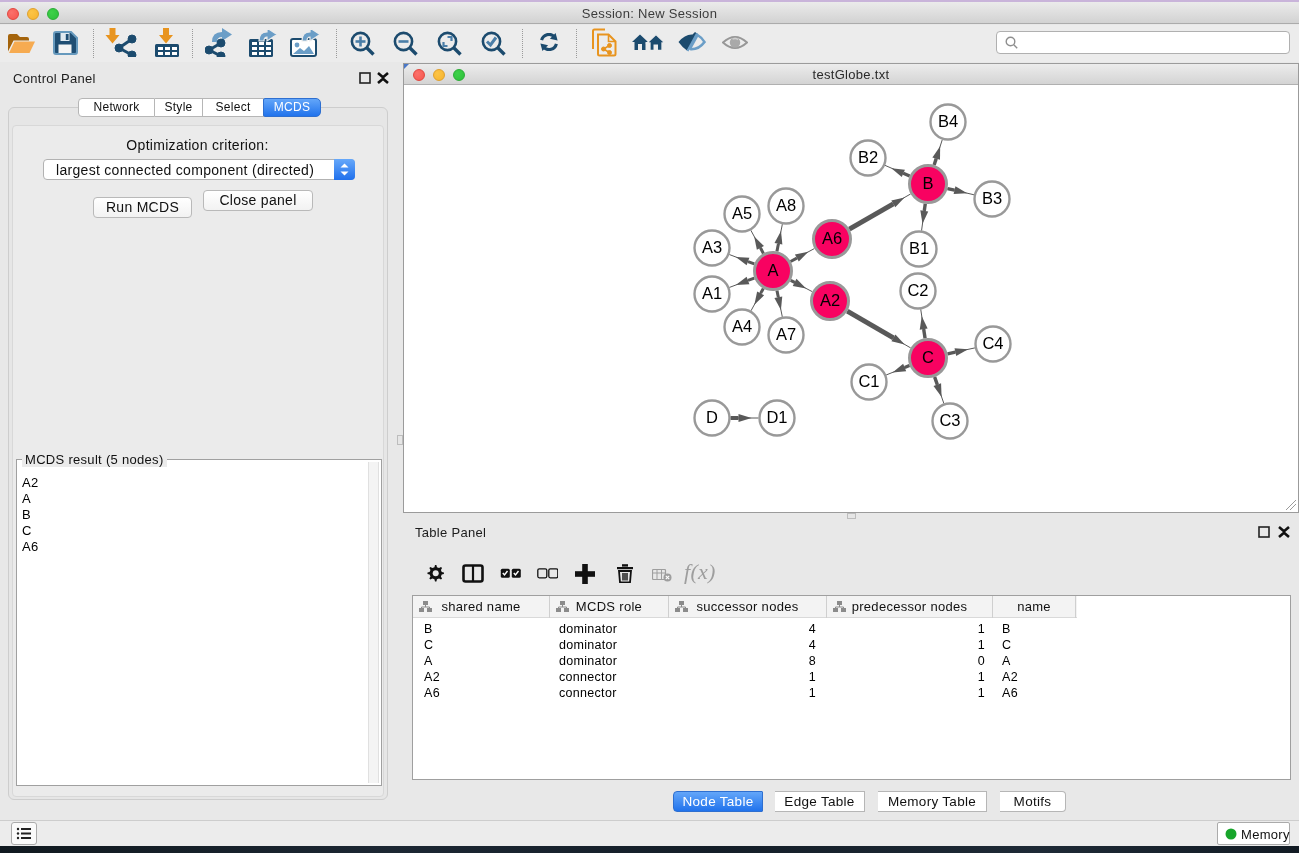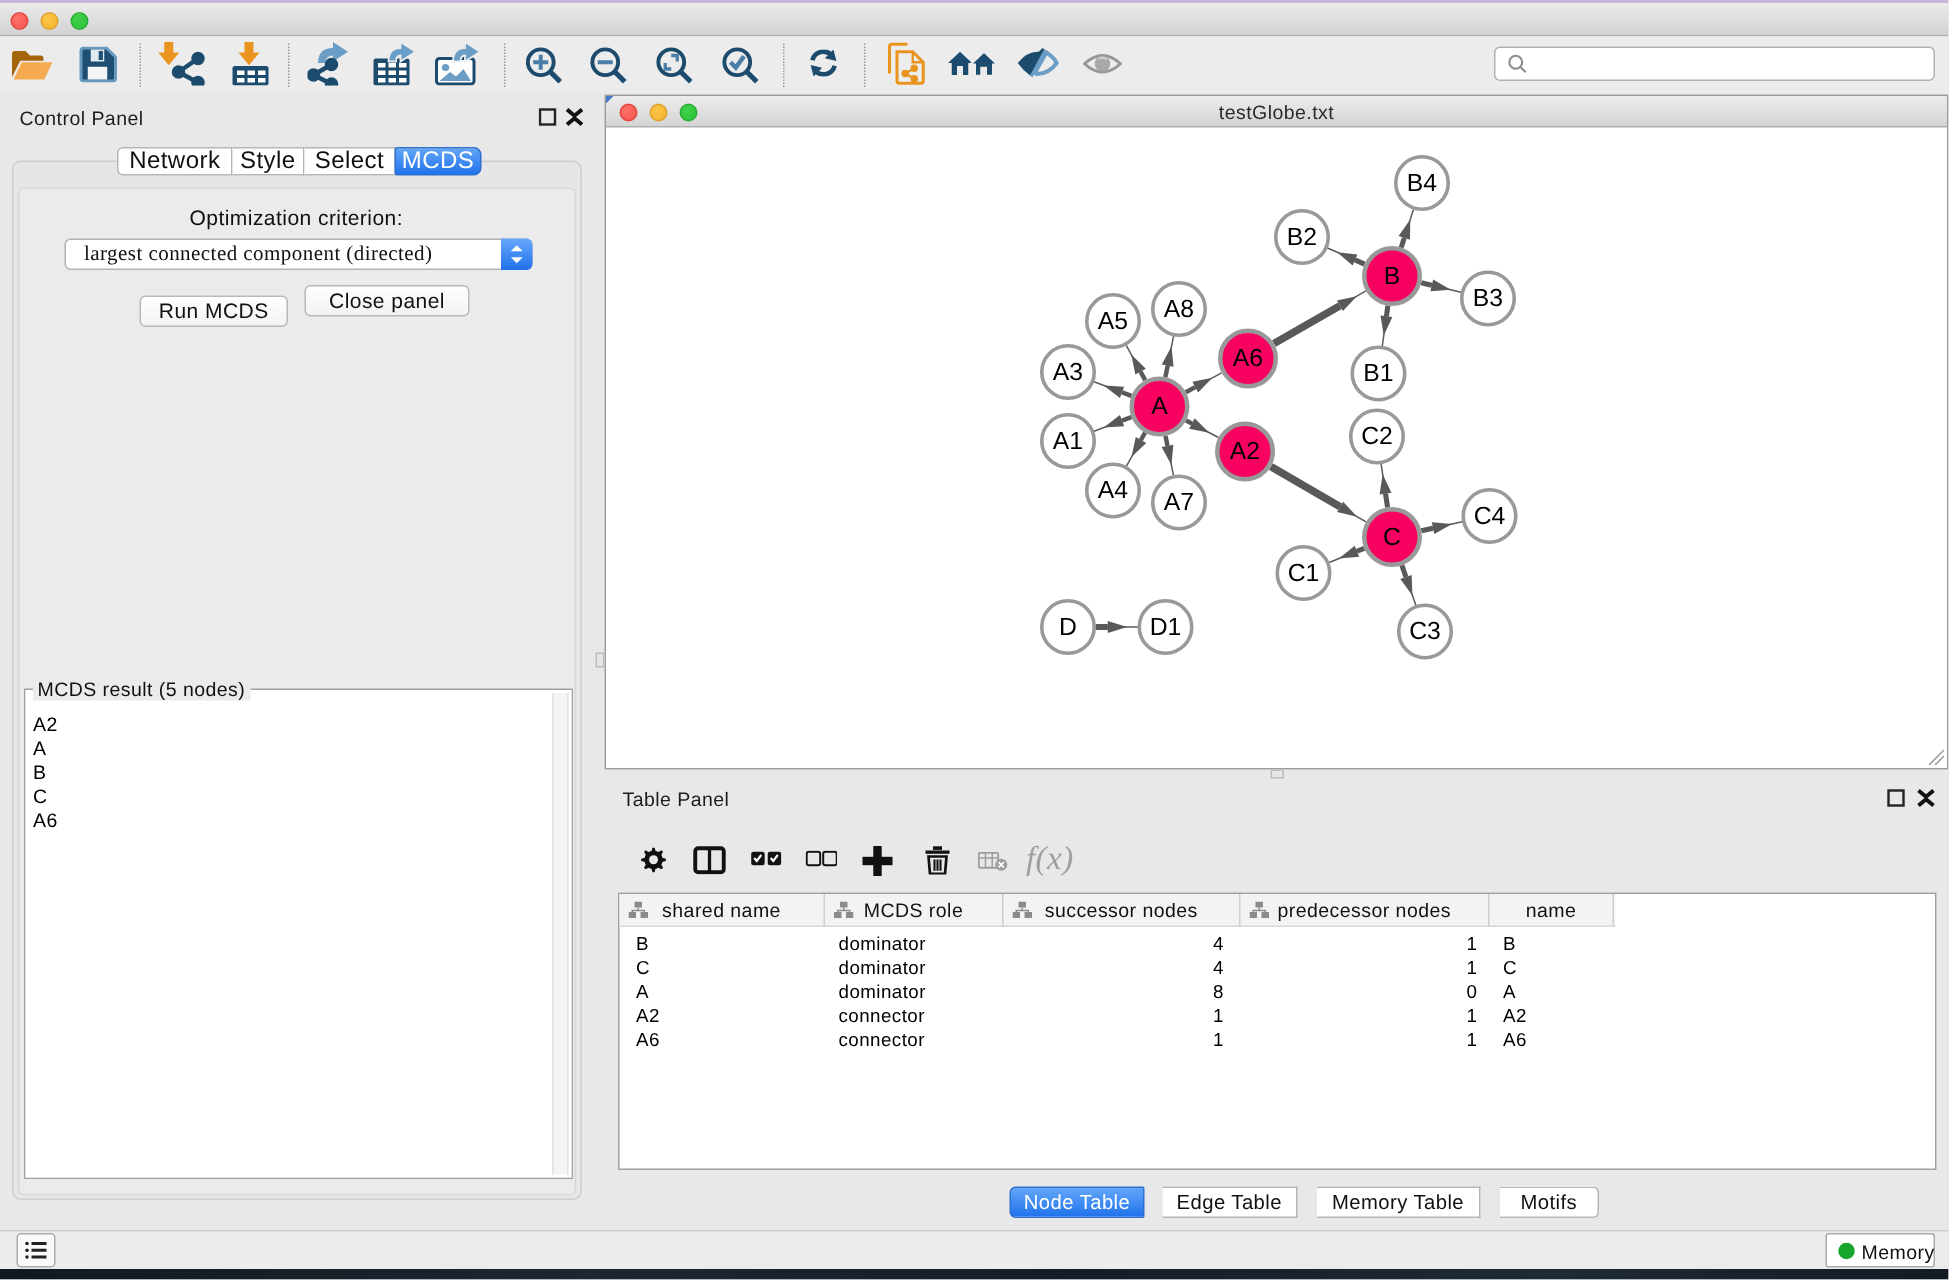--- a/index.html
+++ b/index.html
@@ -23,27 +23,27 @@
   border:1px solid #b0b0b0; border-radius:4px; }
 
 
 #cp-title { left:13px; top:71px; font-size:13px; color:#1c1c1c; }
 #cp-panel { left:8px; top:107px; width:380px; height:693px; background:#e6e6e6;
   border:1px solid #cdcdcd; border-radius:6px; }
 #cp-inner { left:12px; top:125px; width:372px; height:672px; background:#ebebeb;
   border:1px solid #d8d8d8; border-radius:4px; }
 #tabs { left:78px; top:98px; height:19px; display:flex; }
 .tab { height:19px; background:#fff; border:1px solid #b6b6b6; border-left:none;
-  font-size:16px; color:#111; text-align:center; line-height:17px; }
+  font-size:12px; color:#111; text-align:center; line-height:17px; }
 .tab.first { border-left:1px solid #b6b6b6; border-radius:4px 0 0 4px; }
 .tab.sel { background:linear-gradient(#63a6f9,#2173ec); color:#fff;
   border:1px solid #2e6fd0; border-radius:2px 5px 5px 2px; }
 #optlabel { left:0px; top:137px; width:395px; text-align:center; font-size:14px; color:#111; }
 #dropdown { left:43px; top:159px; width:312px; height:21px; background:#fff;
-  border:1px solid #b2b2b2; border-radius:4px; font-size:14px; color:#111;font-family:Liberation Serif, serif; }
+  border:1px solid #b2b2b2; border-radius:4px; font-size:14px; color:#111; }
 #dropdown .txt { position:absolute; left:12px; top:2px; }
 #dropdown .cap { position:absolute; right:-1px; top:-1px; width:21px; height:21px;
   background:linear-gradient(#66a8fa,#2070ec); border-radius:0 4px 4px 0; }
 .btn { position:absolute; height:21px; background:linear-gradient(#ffffff,#f2f2f2);
   border:1px solid #b9b9b9; border-radius:4px; font-size:14px; color:#111;
   text-align:center; line-height:19px; }
 #mcds-group { left:16px; top:459px; width:366px; height:327px; border:1px solid #a0a0a0; }
 #mcds-label { left:22px; top:452px; font-size:13px; color:#111; background:#ebebeb; padding:0 3px; }
 #mcds-list { left:17px; top:460px; width:364px; height:325px; background:#fff; }
 #mcds-list .sb { position:absolute; right:2px; top:2px; bottom:2px; width:11px;
@@ -84,20 +84,21 @@
   border:1px solid #ababab; border-radius:2px; font-size:13px; color:#111; }
 #wallstrip-bot { left:0; top:846px; width:1299px; height:7px; background:linear-gradient(90deg,#10191f,#1c2733 30%,#141e28 55%,#1e2a36 80%,#121b24); }
 </style>
 </head>
 <body>
 <div class="abs" id="wallstrip-top"></div>
 <div class="abs" id="titlebar">
   <div class="light" style="left:7px;background:radial-gradient(circle at 35% 35%,#fb716b,#f6564e);border:0.5px solid #e2463e;"></div>
   <div class="light" style="left:27px;background:radial-gradient(circle at 35% 35%,#fcc446,#f6b42e);border:0.5px solid #e0a02c;"></div>
   <div class="light" style="left:47px;background:radial-gradient(circle at 35% 35%,#3ed149,#2dc03a);border:0.5px solid #2aad36;"></div>
+  <div class="title">Session: New Session</div>
 </div>
 <div class="abs" id="toolbar">
   <div class="tsep" style="left:93px"></div>
   <div class="tsep" style="left:192px"></div>
   <div class="tsep" style="left:336px"></div>
   <div class="tsep" style="left:522px"></div>
   <div class="tsep" style="left:576px"></div>
   <div class="abs" id="searchbox">
     <svg width="16" height="16" style="position:absolute;left:7px;top:3px" viewBox="0 0 16 16">
       <circle cx="6.5" cy="6.5" r="4.3" fill="none" stroke="#8e8e8e" stroke-width="1.4"></circle>

